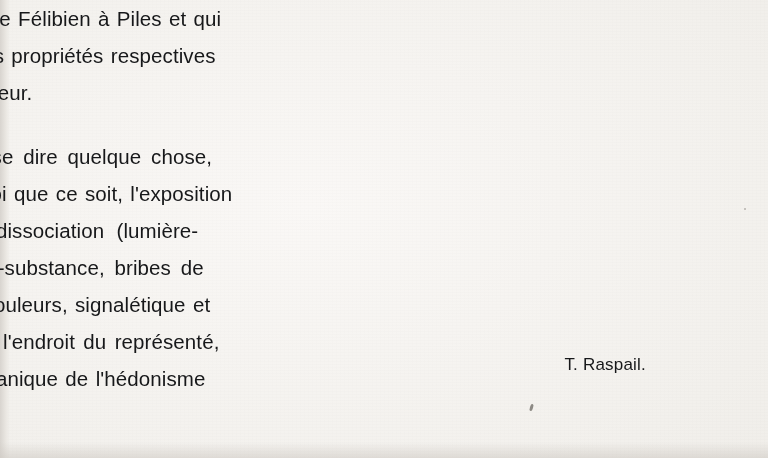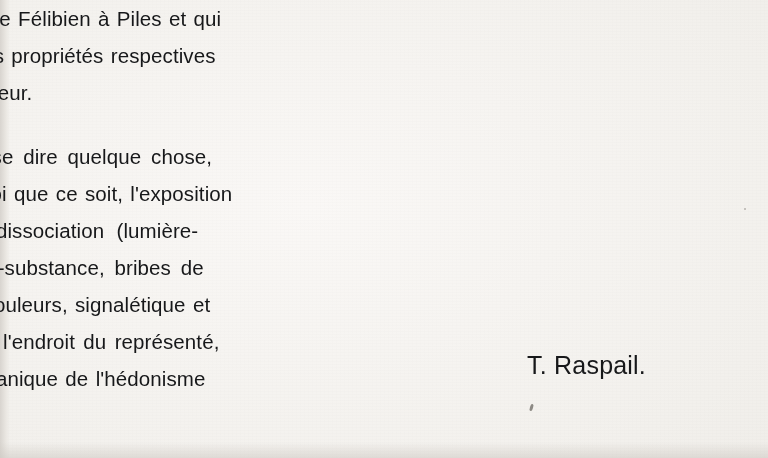--- a/index.html
+++ b/index.html
@@ -86,21 +86,21 @@
   .ws2 { word-spacing: 1.5px; }
   .ws3 { word-spacing: 4px; }
   .ws4 { word-spacing: 6.5px; }
   .ws5 { word-spacing: 2.5px; }
 
   
   #signature {
     position: absolute;
     right: 122px;
     top: 352px;
-    font-size: 25px;
+    font-size: 17px;
     line-height: 26px;
     color: #17181a;
     letter-spacing: 0.2px;
     white-space: nowrap;
   }
 
   
   #ink-speck {
     position: absolute;
     left: 530px;

